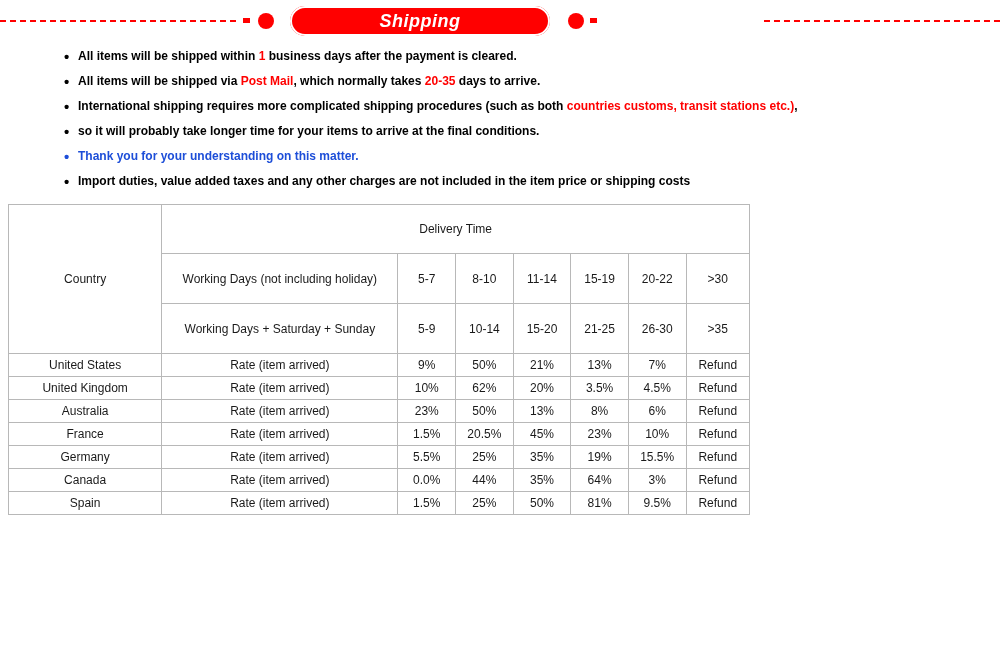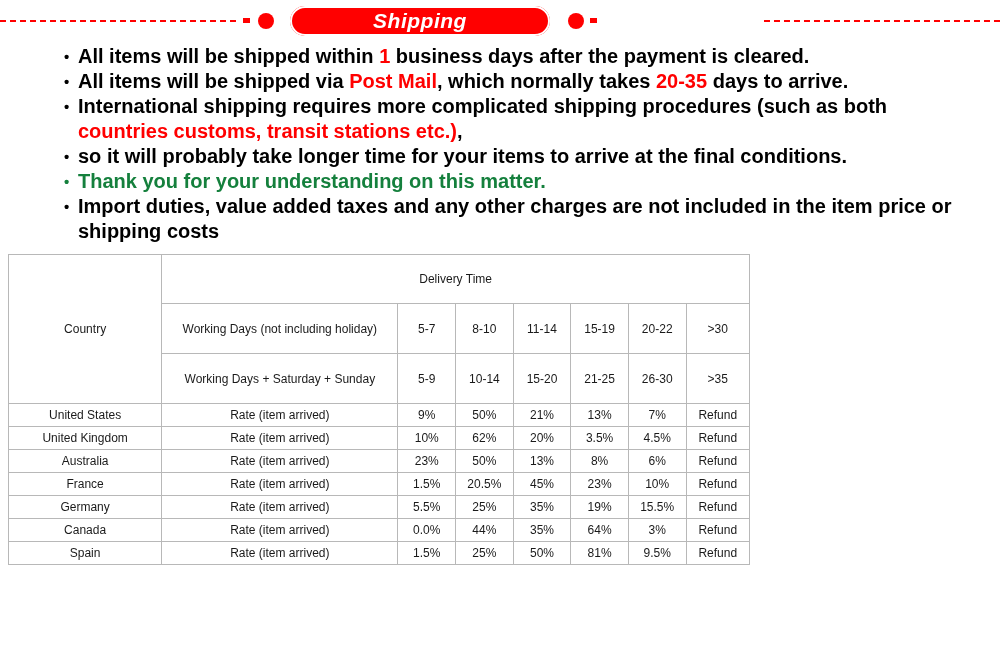--- a/index.html
+++ b/index.html
@@ -59,50 +59,50 @@
     height: 30px;
     background: #ff0000;
     border-radius: 16px;
     box-shadow: 0 0 0 2px #ffffff inset;
     display: flex;
     align-items: center;
     justify-content: center;
   }
   .banner-title {
     color: #ffffff;
-    font-size: 21px;
+    font-size: 18px;
     font-weight: bold;
     font-style: italic;
     letter-spacing: 0.5px;
   }
 
   
   .bullets {
     margin: 6px 0 0 0;
     padding: 0 30px 0 64px;
     list-style: none;
   }
   .bullets li {
     position: relative;
-    font-size: 20px;
+    font-size: 12px;
     font-weight: bold;
     line-height: 25px;
     margin-bottom: 0px;
     padding-left: 14px;
   }
   .bullets li::before {
     content: "\2022";
     position: absolute;
     left: 0;
     top: 0;
     font-size: 15px;
     color: #000000;
   }
   .bullets li.red, .bullets li.red::before {
-    color: #15803d;
+    color: #1d4ed8;
   }
   .hl { color: #ff0000; }
 
   
   .table-wrap {
     margin: 10px 0 0 8px;
     width: 742px;
   }
   table.shipping {
     border-collapse: collapse;

